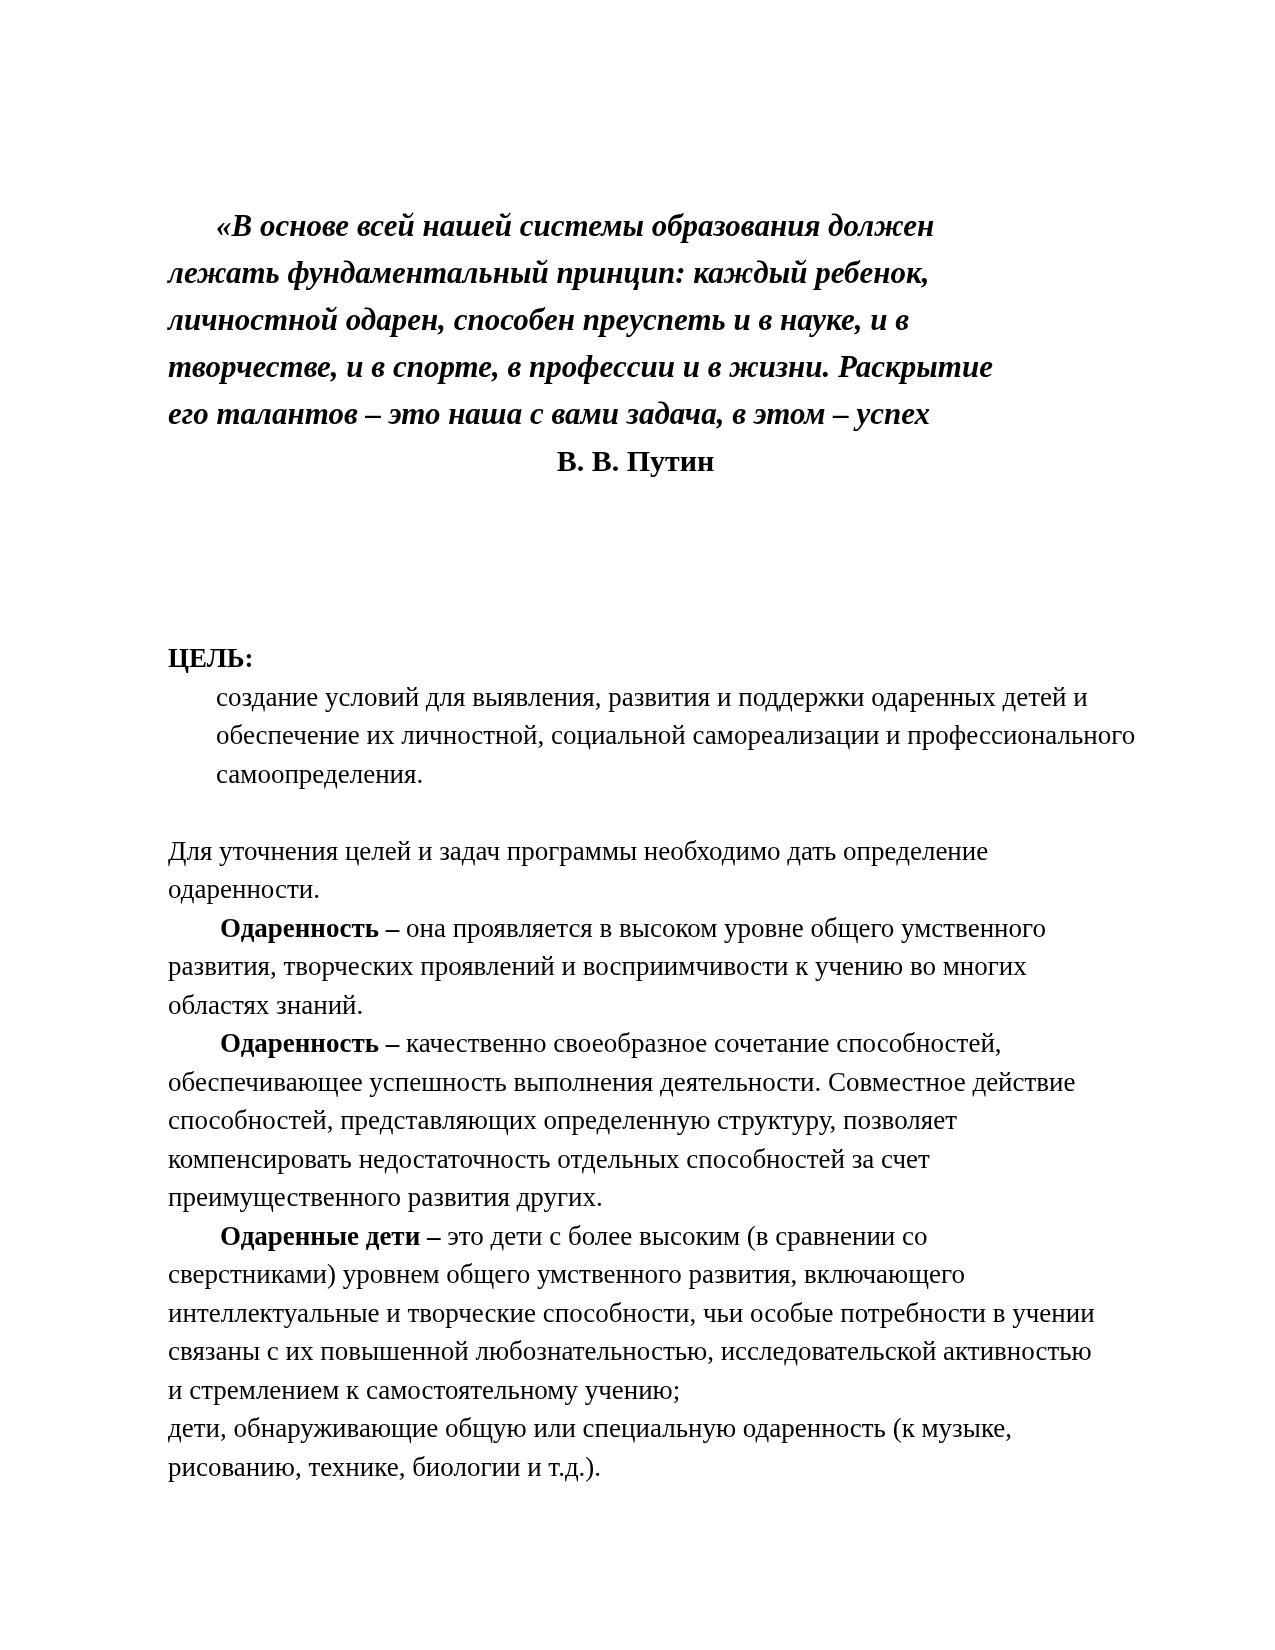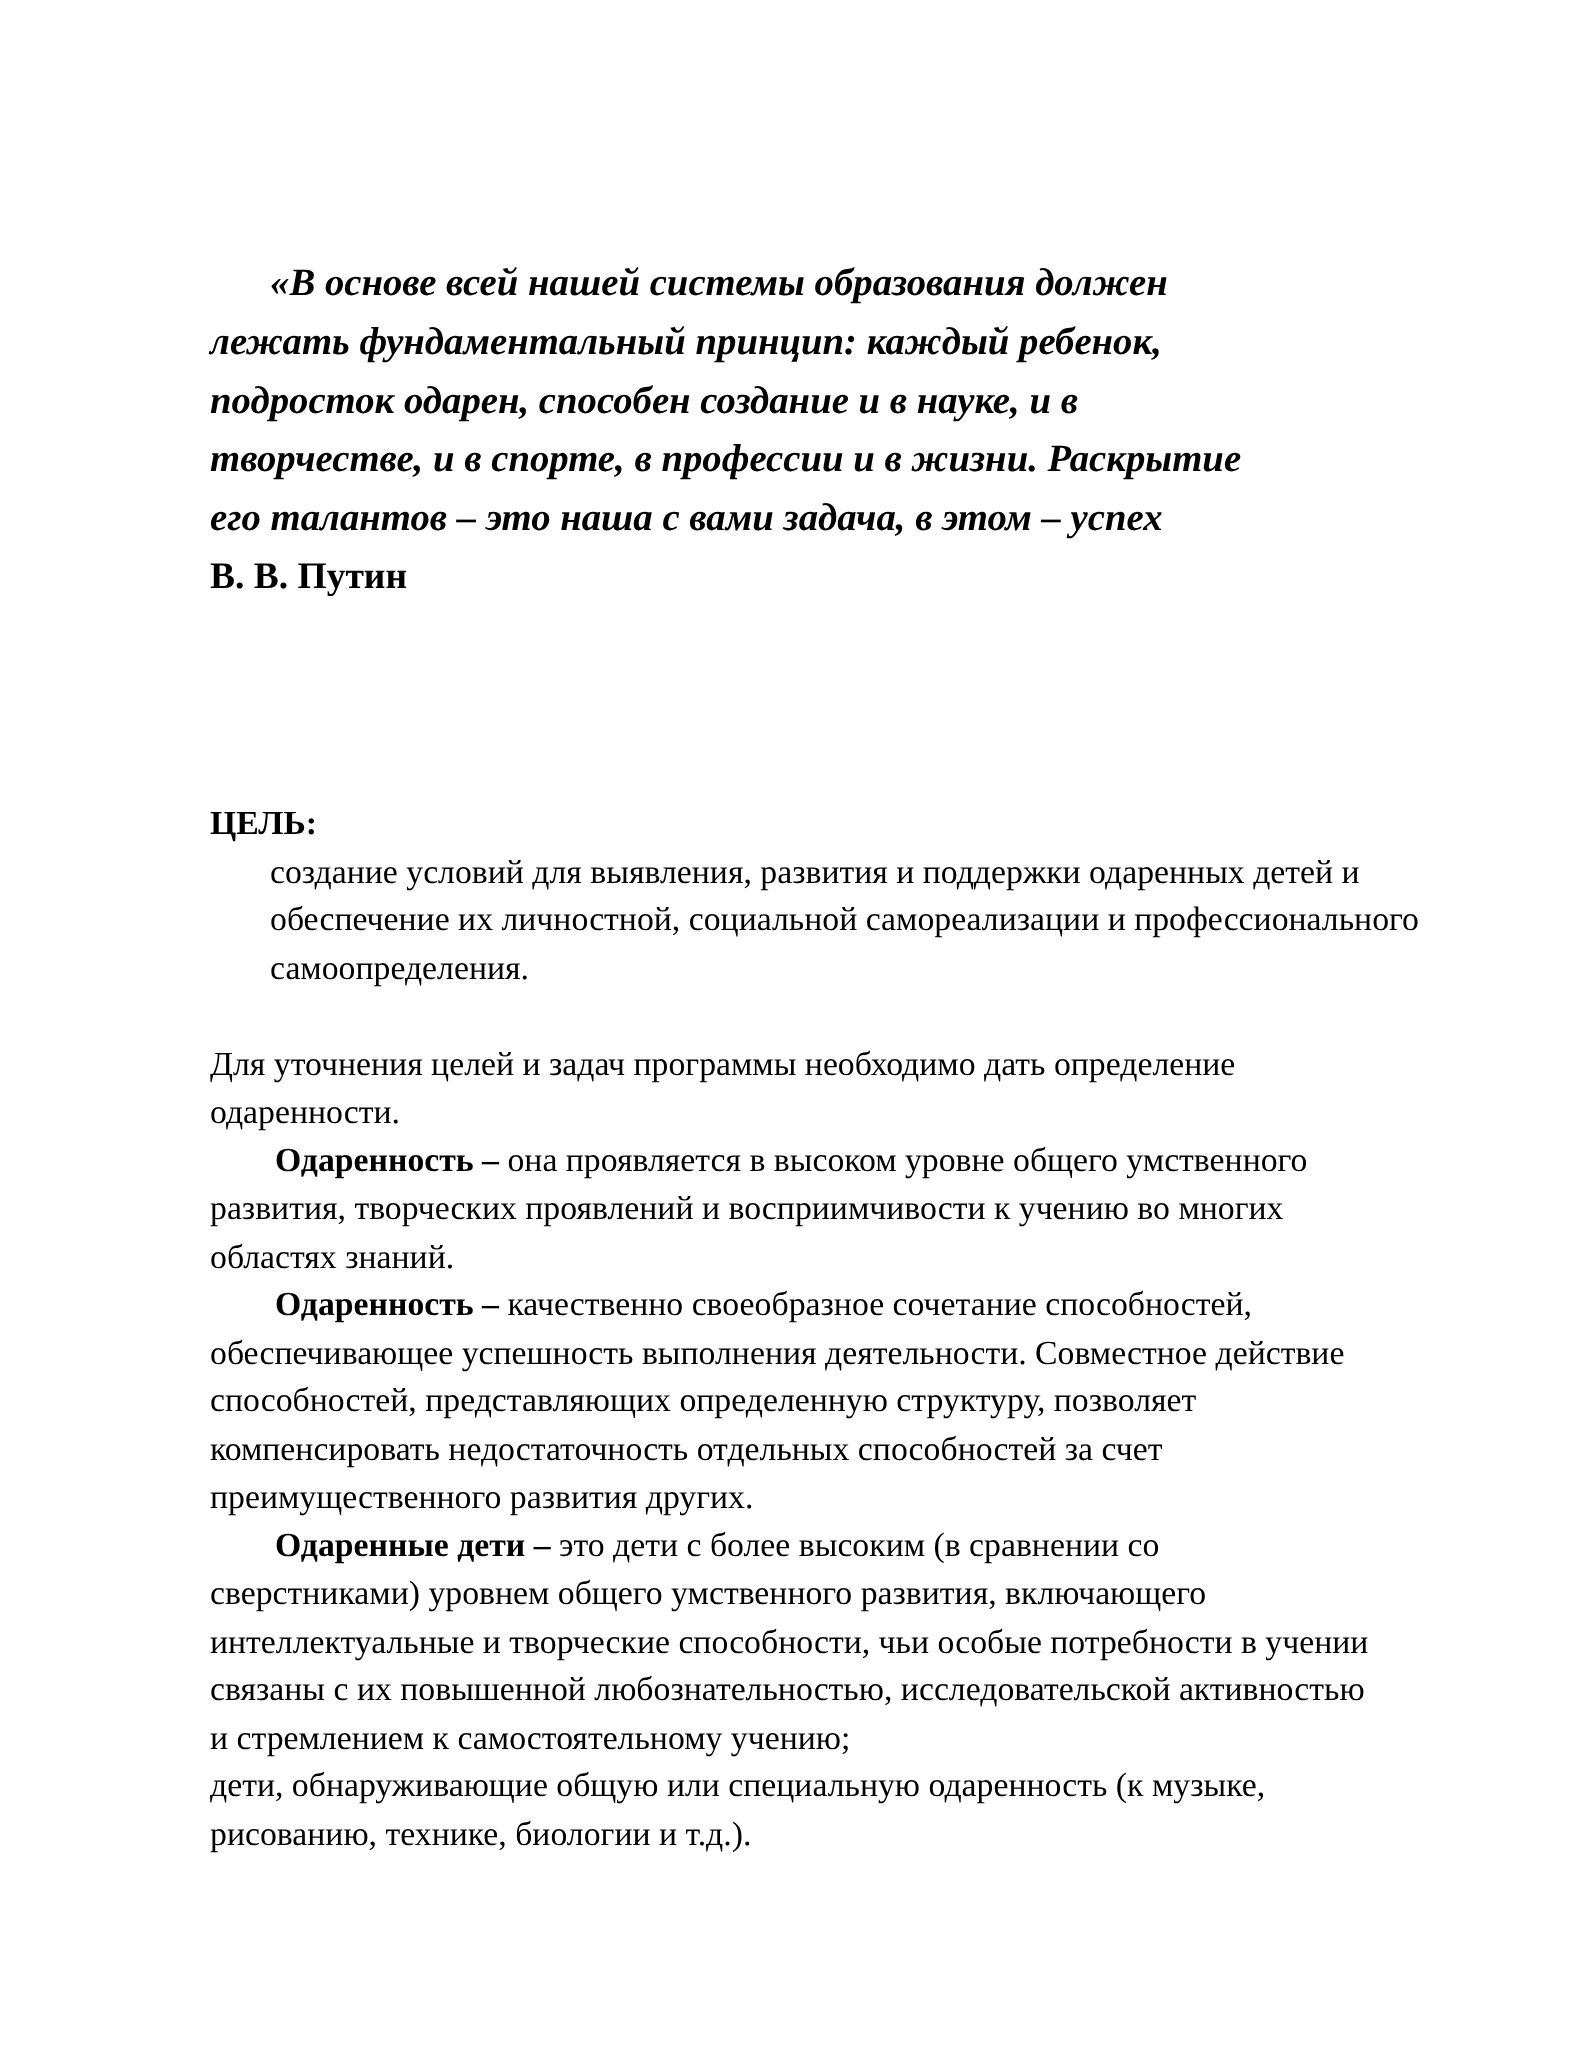--- a/index.html
+++ b/index.html
@@ -35,21 +35,21 @@
     white-space: pre;
   }
   .quote-lines .line.first {
     padding-left: 48px;
   }
   .attribution {
     font-size: 30px;
     line-height: 47px;
     font-weight: 700;
     font-style: normal;
-    text-align: left;
+    text-align: center;
   }
   
   .goal-section {
     margin-top: 155px;
     font-size: 27px;
     line-height: 38.5px;
   }
   .goal-heading {
     font-weight: 700;
   }
@@ -76,21 +76,21 @@
 </style>
 </head>
 <body>
 
 <div class="page">
 
   <div class="quote-block">
     <div class="quote-lines">
         <div class="line first">«В основе всей нашей системы образования должен</div>
         <div class="line">лежать фундаментальный принцип: каждый ребенок,</div>
-        <div class="line">подросток одарен, способен создание и в науке, и в</div>
+        <div class="line">личностной одарен, способен преуспеть и в науке, и в</div>
         <div class="line">творчестве, и в спорте, в профессии и в жизни. Раскрытие</div>
         <div class="line">его талантов – это наша с вами задача, в этом – успех</div>
       </div>
     <div class="attribution">В. В. Путин</div>
   </div>
 
   <div class="goal-section">
     <div class="goal-heading">ЦЕЛЬ:</div>
     <div class="goal-lines">
         <div class="line">создание условий для выявления, развития и поддержки одаренных детей и</div>

